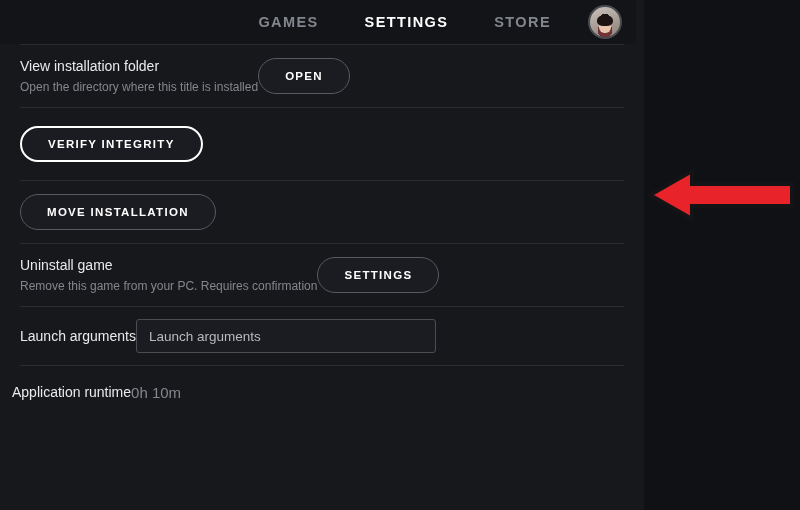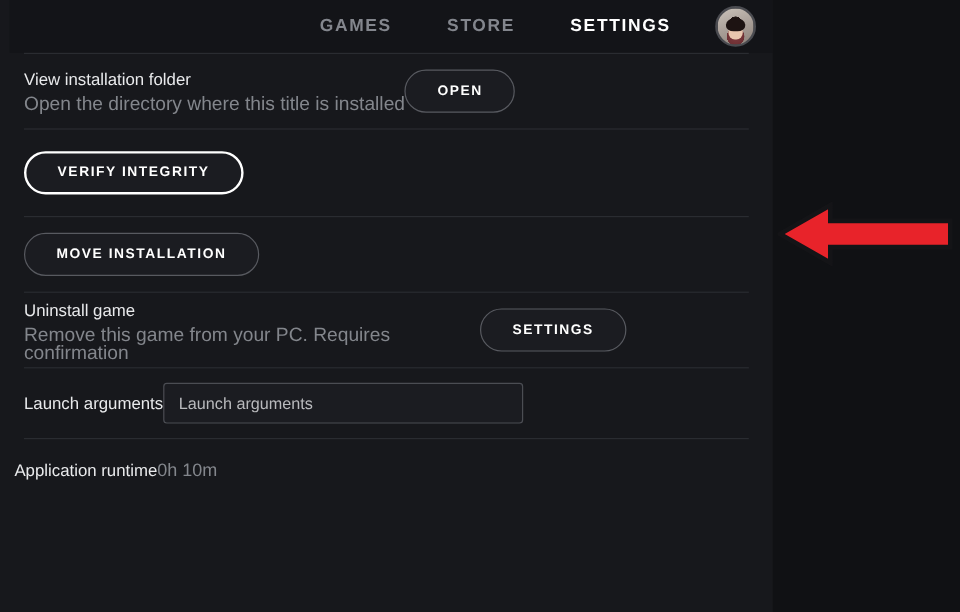--- a/index.html
+++ b/index.html
@@ -25,21 +25,21 @@
     left: 0;
     top: 0;
     width: 644px;
     height: 510px;
     background: #17181c;
   }
 
   
   .topbar {
     position: absolute;
-    left: 8px;
+    left: 0;
     top: 0;
     width: 636px;
     height: 44px;
     background: #131418;
     display: flex;
     align-items: center;
     justify-content: flex-end;
     padding-right: 14px;
   }
 
@@ -126,21 +126,21 @@
 
   .row-text { max-width: 400px; }
 
   .row-title {
     font-size: 14px;
     color: #e9eaec;
     line-height: 19px;
   }
 
   .row-sub {
-    font-size: 16px;
+    font-size: 12px;
     color: #83868c;
     line-height: 15px;
     margin-top: 4px;
     max-width: 380px;
   }
 
   
   .btn {
     border: 1px solid #585a60;
     background: #1b1c21;
@@ -196,22 +196,22 @@
 </head>
 <body>
 
 <div id="app">
 
   <div class="panel"></div>
 
   <div class="topbar">
     <div class="nav">
       <div class="nav-item">GAMES</div>
+      <div class="nav-item active">SETTINGS</div>
       <div class="nav-item">STORE</div>
-      <div class="nav-item active">SETTINGS</div>
     </div>
     <div class="avatar"></div>
   </div>
 
   <div class="list">
 
     <div class="divider"></div>
 
     <div class="row">
       <div class="row-text">

